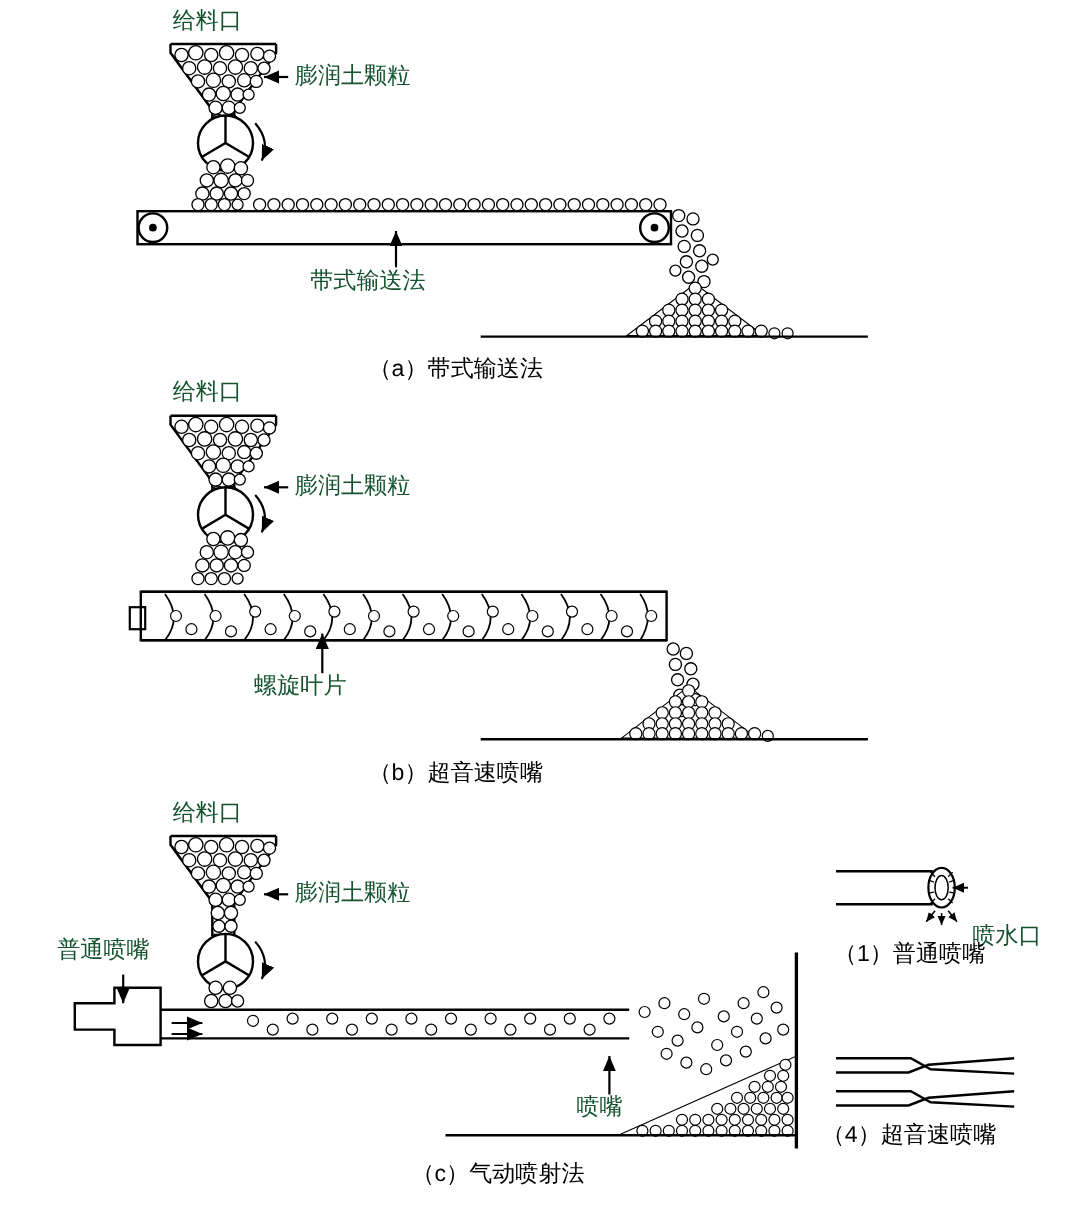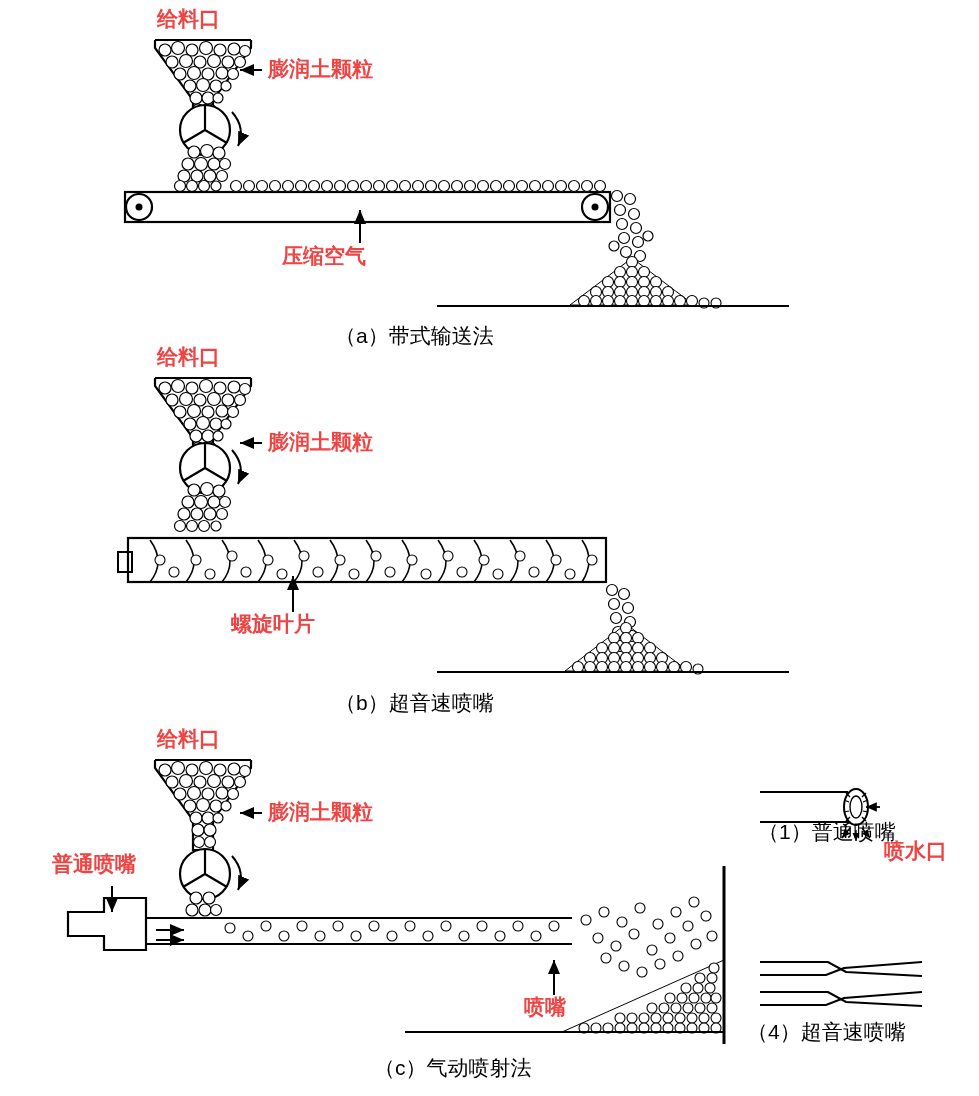--- a/index.html
+++ b/index.html
@@ -1,19 +1,19 @@
 <!DOCTYPE html>
 <html><head>
 <meta charset="utf-8">
 <style>
   html,body{margin:0;padding:0;background:#fff;}
   body{width:979px;height:1096px;position:relative;font-family:"Liberation Sans","DejaVu Sans",sans-serif;color:#000;}
   .stage{position:absolute;left:0;top:0;width:979px;height:1096px;}
   svg{position:absolute;left:0;top:0;}
-  .lbl{position:absolute;font-size:21px;line-height:1;white-space:nowrap;color:#ef4444;font-weight:bold;}
+  .lbl{position:absolute;font-size:21px;line-height:1;white-space:nowrap;color:#14532d;}
   .cap{position:absolute;font-size:21px;line-height:1;white-space:nowrap;color:#000;font-weight:500;}
 </style>
 </head>
 <body>
 
 <div class="stage">
 
 <svg width="979" height="1096" viewBox="0 0 979 1096">
   <defs>
     <marker id="arrow" markerWidth="9" markerHeight="9" refX="7" refY="3" orient="auto">
@@ -508,31 +508,31 @@
   <g>
     <path d="M760,962 L828,962 L846,972 L922,976" fill="none" stroke="#000" stroke-width="2.2"></path>
     <path d="M760,975 L826,975 L844,968 L922,962" fill="none" stroke="#000" stroke-width="2.2"></path>
     <path d="M760,992 L828,992 L846,1002 L922,1006" fill="none" stroke="#000" stroke-width="2.2"></path>
     <path d="M760,1005 L826,1005 L844,998 L922,992" fill="none" stroke="#000" stroke-width="2.2"></path>
   </g>
 </svg>
 
 <div class="lbl" style="left:157px;top:8px;">给料口</div>
 <div class="lbl" style="left:268px;top:58px;">膨润土颗粒</div>
-<div class="lbl" style="left:282px;top:245px;">压缩空气</div>
+<div class="lbl" style="left:282px;top:245px;">带式输送法</div>
 <div class="cap" style="left:335px;top:325px;">（a）带式输送法</div>
 
 <div class="lbl" style="left:157px;top:346px;">给料口</div>
 <div class="lbl" style="left:268px;top:431px;">膨润土颗粒</div>
 <div class="lbl" style="left:231px;top:613px;">螺旋叶片</div>
 <div class="cap" style="left:335px;top:692px;">（b）超音速喷嘴</div>
 
 <div class="lbl" style="left:157px;top:728px;">给料口</div>
 <div class="lbl" style="left:268px;top:801px;">膨润土颗粒</div>
 <div class="lbl" style="left:52px;top:853px;">普通喷嘴</div>
 <div class="lbl" style="left:524px;top:996px;">喷嘴</div>
 <div class="cap" style="left:374px;top:1057px;text-align:center;">（c）气动喷射法</div>
 
 <div class="lbl" style="left:884px;top:840px;">喷水口</div>
-<div class="cap" style="left:758px;top:821px;">（1）普通喷嘴</div>
+<div class="cap" style="left:758px;top:857px;">（1）普通喷嘴</div>
 <div class="cap" style="left:747px;top:1021px;">（4）超音速喷嘴</div>
 
 </div>
 
 </body></html>

